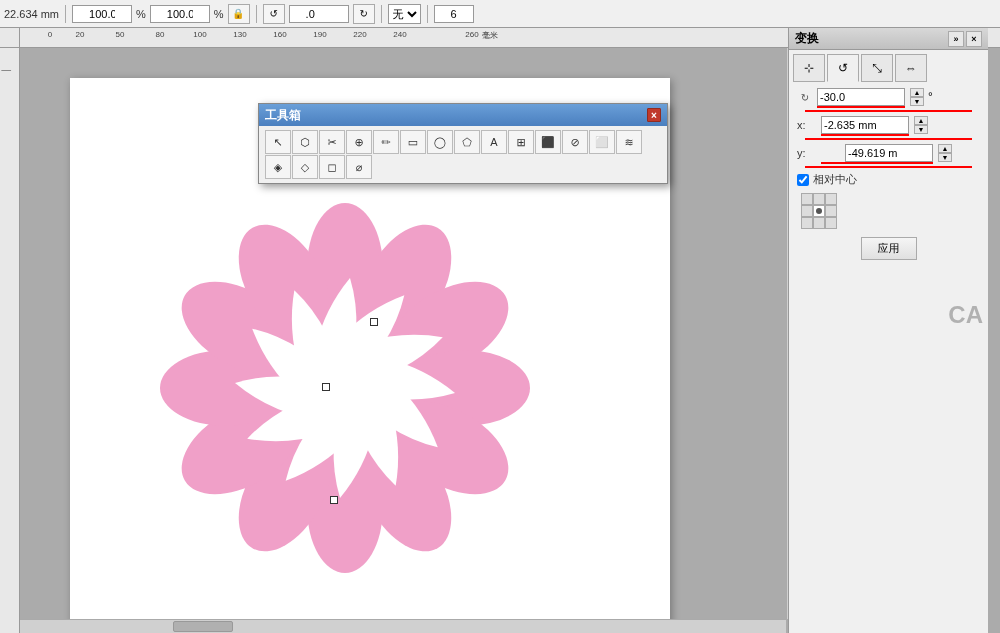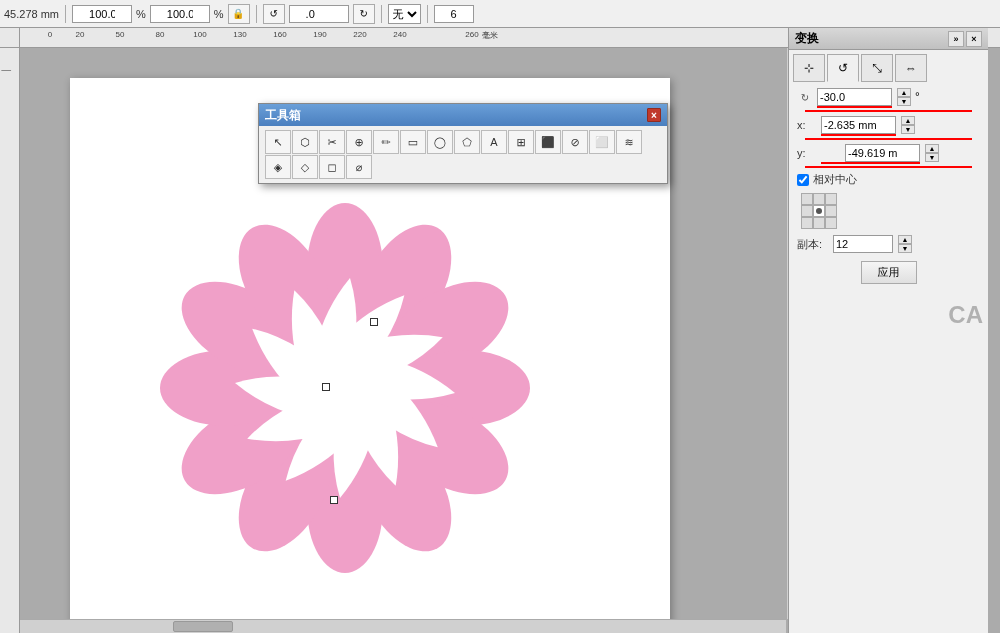--- a/index.html
+++ b/index.html
@@ -254,21 +254,21 @@
       align-items: center;
       margin-bottom: 6px;
       gap: 4px;
     }
     .panel-label {
       font-size: 11px;
       color: #333;
       min-width: 20px;
     }
     .panel-input {
-      width: 75px;
+      width: 88px;
       height: 18px;
       border: 1px solid #999;
       background: white;
       font-size: 11px;
       padding: 0 2px;
     }
     .panel-spinner {
       display: flex;
       flex-direction: column;
       margin-left: 1px;
@@ -440,21 +440,21 @@
     .panel-red-line {
       height: 2px;
       background: red;
       margin: -2px 8px 4px 8px;
     }
   </style>
 </head>
 <body>
 
 <div class="top-toolbar">
-  <span class="toolbar-label">45.278 mm</span>
+  <span class="toolbar-label">22.634 mm</span>
   <div class="toolbar-separator"></div>
   <input class="toolbar-input" value="100.0" style="">
   <span class="toolbar-label">%</span>
   <input class="toolbar-input" value="100.0" style="">
   <span class="toolbar-label">%</span>
   <button class="toolbar-icon-btn">🔒</button>
   <div class="toolbar-separator"></div>
   <button class="toolbar-icon-btn">↺</button>
   <input class="toolbar-input" value=".0" style="">
   <button class="toolbar-icon-btn">↻</button>
@@ -641,28 +641,18 @@
       <div class="center-dot"></div>
       <div class="center-dot active">
           <div class="center-dot-inner"></div>
         </div>
       <div class="center-dot"></div>
       <div class="center-dot"></div>
       <div class="center-dot"></div>
       <div class="center-dot"></div>
     </div>
 
-    <div class="panel-row">
-      <span class="panel-label" style="min-width:32px;">副本:</span>
-      <div style="position:relative;">
-        <input class="panel-input" value="12" style="width: 60px;">
-      </div>
-      <div class="panel-spinner">
-        <div class="spinner-btn">▲</div>
-        <div class="spinner-btn">▼</div>
-      </div>
-    </div>
 
     <button class="apply-btn">应用</button>
   </div>
 
   <div class="ca-text">CA</div>
 </div>
 
 </body></html>

